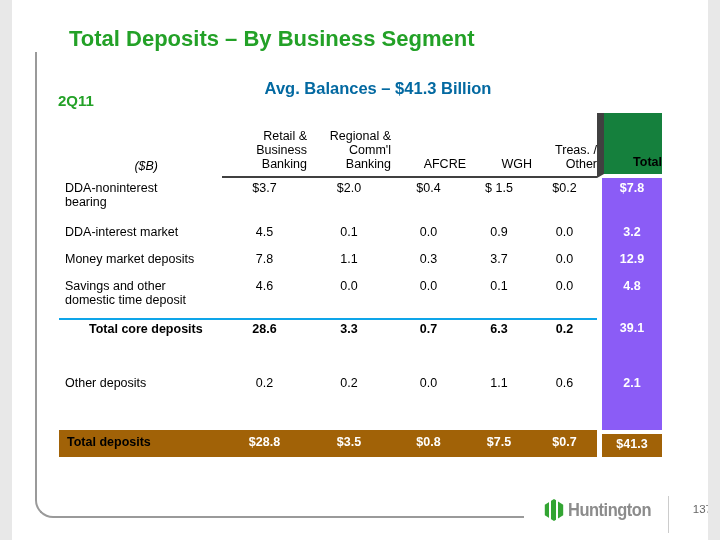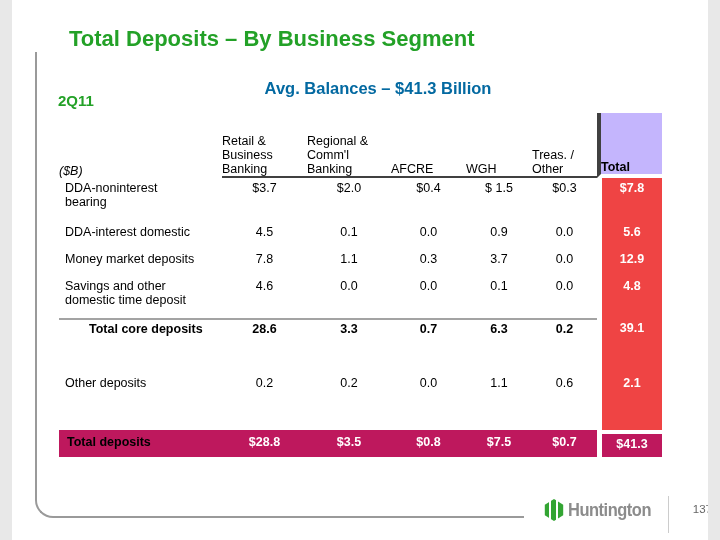--- a/index.html
+++ b/index.html
@@ -28,41 +28,41 @@
   table.deposits{
     position:absolute;left:47px;top:113px;width:603px;
     border-collapse:separate;border-spacing:0;table-layout:fixed;
     font-size:12.5px;line-height:14px;
   }
   col.c-label{width:163px;}
   col.c1{width:85px;} col.c2{width:84px;} col.c3{width:75px;}
   col.c4{width:66px;} col.c5{width:65px;} col.c-total{width:65px;}
   th,td{padding:0;margin:0;font-weight:normal;}
   tr.header-row{height:65px;}
-  tr.header-row th{vertical-align:bottom;text-align:left;white-space:pre-line;}
+  tr.header-row th{vertical-align:bottom;padding-bottom:5px;text-align:right;white-space:pre-line;}
   th.unit-head{text-align:right;padding-right:64px;font-style:italic;}
   th.col-head{border-bottom:2px solid #404040;}
   th.total-head{
-    background:#c4b5fd;font-weight:bold;color:#000;
-    border-left:4px solid #404040;border-bottom:4px solid #fff;
+    background:#15803d;font-weight:bold;color:#000;
+    border-left:7px solid #404040;border-bottom:4px solid #fff;
   }
   tbody td{vertical-align:top;padding-top:3px;}
   td.lbl{text-align:left;padding-left:6px;white-space:pre-line;margin-top:8px;}
   td.num{text-align:center;}
   td.tot{
-    background:#ef4444;color:#fff;font-weight:bold;text-align:center;
+    background:#8b5cf6;color:#fff;font-weight:bold;text-align:center;
     border-left:5px solid #fff;
   }
   tr.r1{height:44px;} tr.r2{height:27px;} tr.r3{height:27px;}
   tr.r4{height:42px;} tr.r5{height:41px;} tr.r6{height:55px;}
   tr.r7{height:57px;} tr.r8{height:27px;}
   tr.emphasis td{font-weight:bold;}
   tr.emphasis td.lbl{padding-left:30px;}
-  tr.emphasis td.lbl,tr.emphasis td.num{border-top:2px solid #a3a3a3;padding-top:2px;}
-  tr.grand td{background:#be185d;font-weight:bold;padding-top:5px;}
+  tr.emphasis td.lbl,tr.emphasis td.num{border-top:2px solid #0ea5e9;padding-top:2px;}
+  tr.grand td{background:#a16207;font-weight:bold;padding-top:5px;}
   tr.grand td.lbl{color:#000;padding-left:8px;}
   tr.grand td.num{color:#fff;}
   tr.grand td.tot{border-top:4px solid #fff;padding-top:3px;}
   .footer-logo{
     position:absolute;left:532px;top:499px;display:flex;align-items:center;
   }
   .hex-icon{
     width:20px;height:22px;margin-right:4px;
     clip-path:polygon(50% 0,96% 26%,96% 74%,50% 100%,4% 74%,4% 26%);
     background-image:linear-gradient(90deg,#33a533 0 5px,#ffffff 5px 7px,#33a533 7px 12px,#ffffff 12px 14px,#33a533 14px 100%);
@@ -117,31 +117,31 @@
       </tr>
     </thead>
     <tbody>
       <tr class="r1">
         <td class="lbl">DDA-noninterest
 bearing</td>
         <td class="num">$3.7</td>
         <td class="num">$2.0</td>
         <td class="num">$0.4</td>
         <td class="num">$ 1.5</td>
-        <td class="num">$0.3</td>
+        <td class="num">$0.2</td>
         <td class="tot">$7.8</td>
       </tr>
       <tr class="r2">
-        <td class="lbl">DDA-interest domestic</td>
+        <td class="lbl">DDA-interest market</td>
         <td class="num">4.5</td>
         <td class="num">0.1</td>
         <td class="num">0.0</td>
         <td class="num">0.9</td>
         <td class="num">0.0</td>
-        <td class="tot">5.6</td>
+        <td class="tot">3.2</td>
       </tr>
       <tr class="r3">
         <td class="lbl">Money market deposits</td>
         <td class="num">7.8</td>
         <td class="num">1.1</td>
         <td class="num">0.3</td>
         <td class="num">3.7</td>
         <td class="num">0.0</td>
         <td class="tot">12.9</td>
       </tr>

